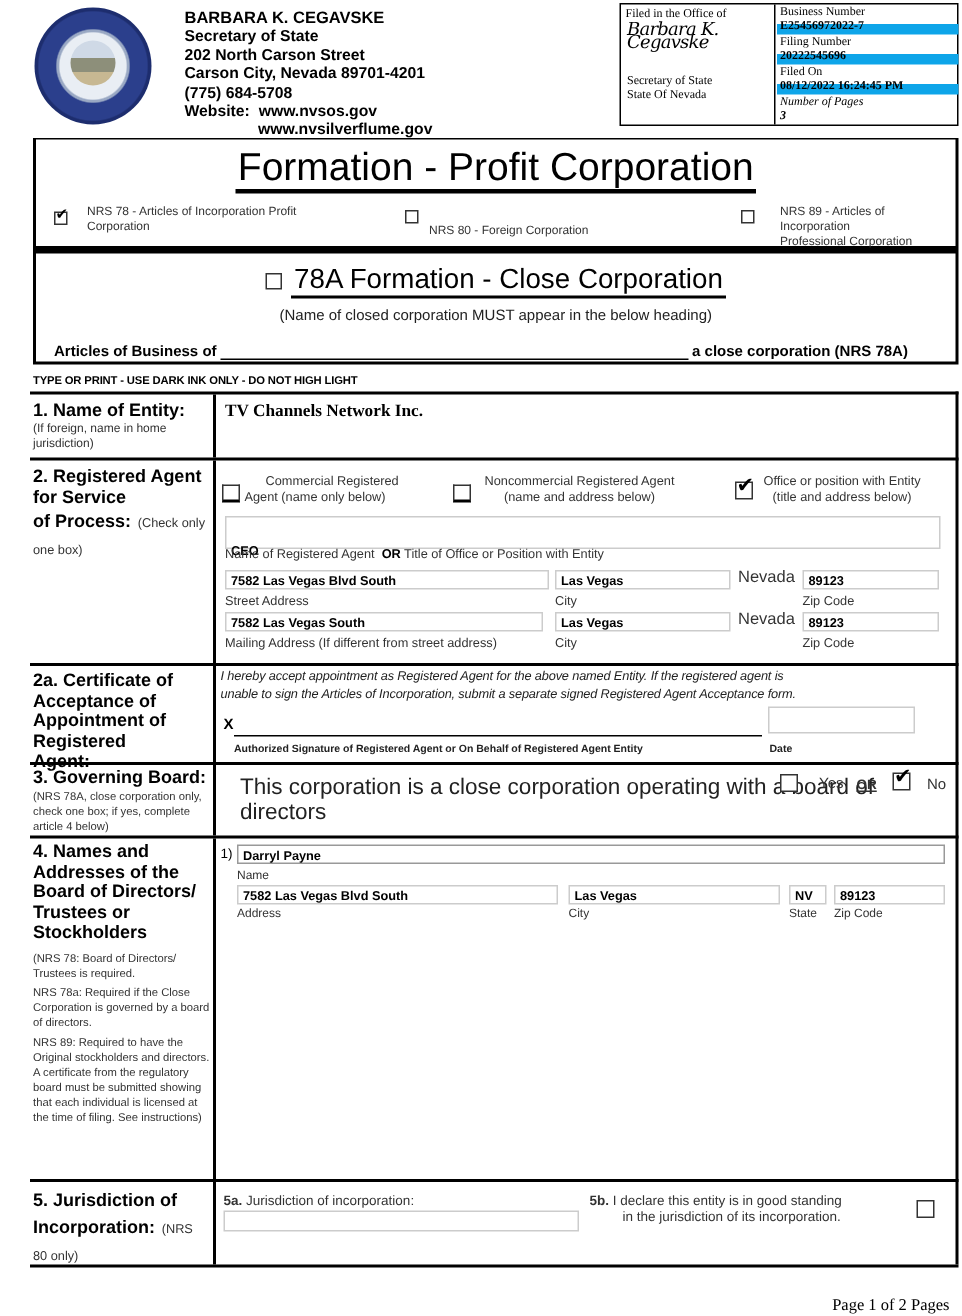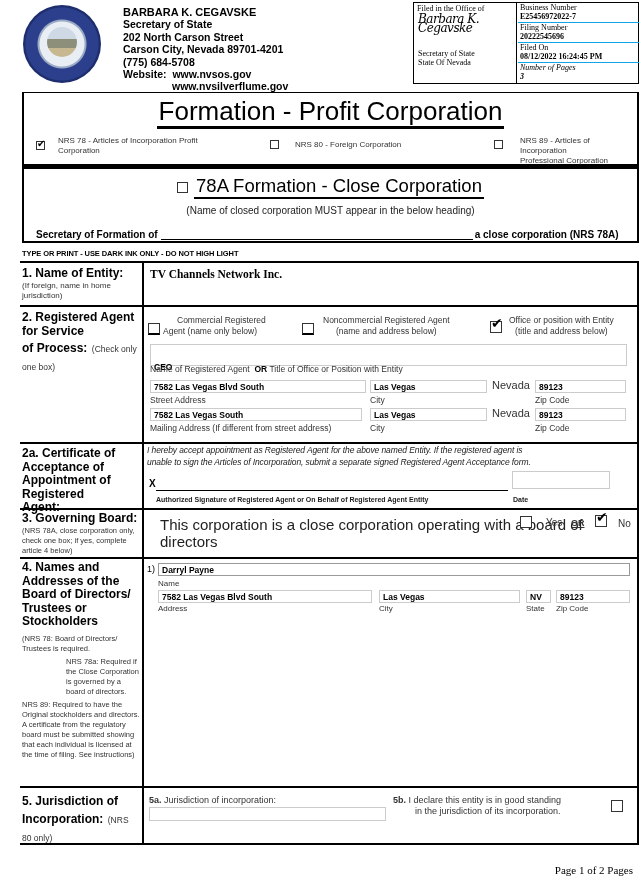--- a/index.html
+++ b/index.html
@@ -15,21 +15,21 @@
   .sos { left: 123px; top: 6px; font-size: 10.5px; font-weight: bold; line-height: 12.4px; }
   .sos .name { font-size: 11px; }
   .sos .web2 { padding-left: 49px; }
 
   .filed { left: 413px; top: 2px; width: 226px; height: 82px; border: 1px solid #000;
            font-family: "Liberation Serif", serif; font-size: 8px; line-height: 8.5px; }
   .filed-left { position:absolute; left:0; top:0; width: 103px; height: 80px; border-right: 1px solid #000; padding: 2px 3px; }
   .filed-left .sig { position:absolute; left: 4px; top: 12px; font-family: "DejaVu Serif", serif; font-style: italic; font-size: 12px; letter-spacing: -0.5px; }
   .filed-left .sec { position:absolute; left: 4px; top: 47px; }
   .filed-right { position:absolute; left: 104px; top: 0; width: 121px; }
-  .filed-cell { border-bottom: 1px solid #0ea5e9; height: 20px; padding: 1px 2px; }
+  .filed-cell { border-bottom: 7px solid #0ea5e9; height: 20px; padding: 1px 2px; }
   .filed-cell:last-child { border-bottom: none; font-style: italic; }
   .filed-cell b { font-weight: bold; display:block; }
 
   
   .box1 { left: 22px; top: 92px; width: 617px; height: 74px; border: 2px solid #000; border-top-width: 1px; }
   .title1 { position:absolute; left: 0; width: 100%; top: 2px; text-align: center; }
   .title1 span { font-size: 26px; line-height: 32px; border-bottom: 3px solid #000; padding: 0 2px; }
   .opt-row { position:absolute; top: 43px; left: 0; width: 100%; font-size: 8px; color:#333; line-height: 10px; }
   .opt { position:absolute; display:flex; align-items:flex-start; }
   .cb { width: 9px; height: 9px; border: 1px solid #333; display:inline-block; position: relative; flex: none; background:#fff; }
@@ -113,21 +113,21 @@
 <div class="abs box1">
   <div class="title1"><span>Formation - Profit Corporation</span></div>
   <div class="opt-row">
     <div class="opt" style="left:12px;">
       <span class="cb checked" style="margin-top:5px;"></span>
       <div style="margin-left:13px;">
         <div>NRS 78 - Articles of Incorporation Profit</div>
         <div>Corporation</div>
       </div>
     </div>
-    <div class="opt" style="left:246px; top:4px;">
+    <div class="opt" style="left:246px; top:4px;flex-direction:column;">
       <span class="cb"></span>
       <div style="margin-left:16px;">NRS 80 - Foreign Corporation</div>
     </div>
     <div class="opt" style="left:470px;">
       <span class="cb" style="margin-top:4px;"></span>
       <div style="margin-left:17px;">
         <div>NRS 89 - Articles of Incorporation</div>
         <div>Professional  Corporation</div>
       </div>
     </div>
@@ -136,21 +136,21 @@
 
 <div class="abs box2">
   <div class="title2">
     <span class="inner">
       <span class="cb"></span>
       <span class="t">78A Formation - Close Corporation</span>
     </span>
   </div>
   <div class="sub2">(Name of closed corporation MUST appear in the below heading)</div>
   <div class="aof">
-    <span>Secretary of Formation of</span>
+    <span>Articles of Business of</span>
     <span class="line"></span>
     <span>a close corporation (NRS 78A)</span>
   </div>
 </div>
 
 <div class="abs type-note">TYPE OR PRINT - USE DARK INK ONLY - DO NOT HIGH LIGHT</div>
 
 <div class="abs form">
 
   <div class="row" style="top:0; height:44px;">
@@ -249,21 +249,21 @@
       <span style="position:absolute; left:427px; top:8px; font-size:9px; font-weight:bold; text-decoration:underline; color:#333;">OR</span>
       <span class="cb cb-big checked" style="position:absolute; left:451px; top:5px;"></span>
       <span style="position:absolute; left:474px; top:8px; font-size:10px; color:#333;">No</span>
     </div>
   </div>
 
   <div class="row" style="top:296px; height:229px;">
     <div class="lbl" style="top:2px;">
       <div class="h">4. Names and Addresses of the Board of Directors/ Trustees or Stockholders</div>
       <div class="s" style="font-size:7.5px; line-height:10px; margin-top:5px;">(NRS 78: Board of Directors/ Trustees is required.</div>
-      <div class="s" style="font-size:7.5px; line-height:10px; margin-top:3px;margin-left:44px;">NRS 78a: Required if the Close Corporation is governed by a board of directors.</div>
+      <div class="s" style="font-size:7.5px; line-height:10px; margin-top:3px;">NRS 78a: Required if the Close Corporation is governed by a board of directors.</div>
       <div class="s" style="font-size:7.5px; line-height:10px; margin-top:3px;">NRS 89: Required to have the Original stockholders and directors. A certificate from the regulatory board must be submitted showing that each individual is licensed at the time of filing. See instructions)</div>
     </div>
     <div class="vdiv"></div>
     <div class="cell">
       <div style="position:absolute; left:3px; top:5px; font-size:9px;">1)</div>
       <div class="fld" style="left:14px; top:4px; width:472px; border-color:#999;">Darryl Payne</div>
       <div class="cap" style="left:14px; top:20px; font-size:8px;">Name</div>
       <div class="fld" style="left:14px; top:31px; width:214px;">7582 Las Vegas Blvd South</div>
       <div class="fld" style="left:235px; top:31px; width:141px;">Las Vegas</div>
       <div class="fld" style="left:382px; top:31px; width:25px;">NV</div>

